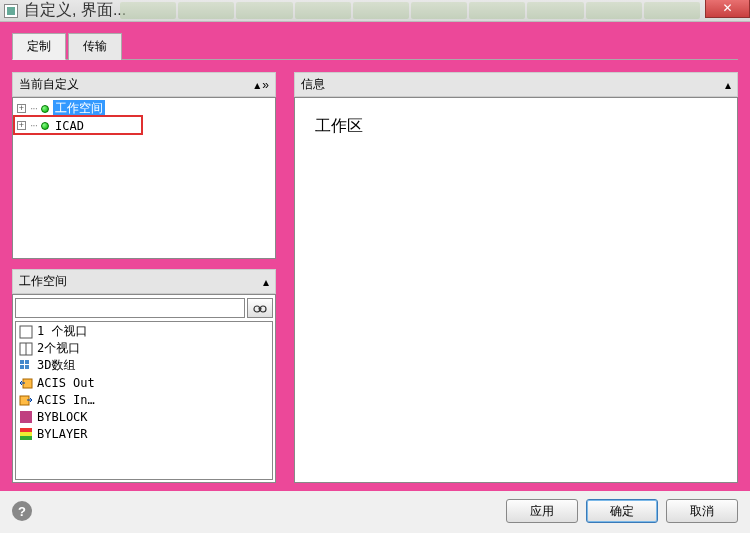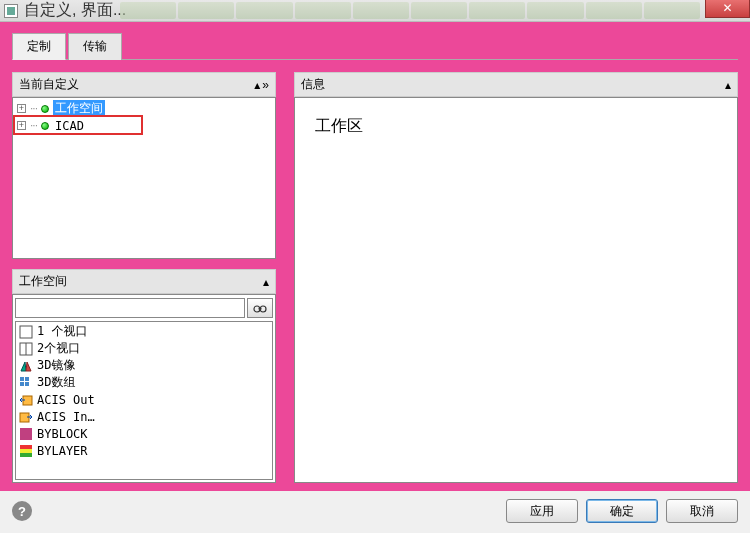--- a/index.html
+++ b/index.html
@@ -351,27 +351,20 @@
             </div>
             <div class="cmd-item">
               <span class="cmd-icon"><svg width="14" height="14">
                     <rect x="1" y="1" width="12" height="12" fill="none" stroke="#555"></rect>
                     <line x1="7" y1="1" x2="7" y2="13" stroke="#555"></line>
                   </svg></span>
               <span>2个视口</span>
             </div>
             <div class="cmd-item">
               <span class="cmd-icon"><svg width="14" height="14">
-                    <path d="M2 12 L6 3 L7 12 Z" fill="#0a8" stroke="#055"></path>
-                    <path d="M12 12 L8 3 L7 12 Z" fill="#c44" stroke="#822"></path>
-                  </svg></span>
-              <span>3D镜像</span>
-            </div>
-            <div class="cmd-item">
-              <span class="cmd-icon"><svg width="14" height="14">
                     <rect x="1" y="1" width="4" height="4" fill="#48c"></rect>
                     <rect x="6" y="1" width="4" height="4" fill="#48c"></rect>
                     <rect x="1" y="6" width="4" height="4" fill="#48c"></rect>
                     <rect x="6" y="6" width="4" height="4" fill="#48c"></rect>
                   </svg></span>
               <span>3D数组</span>
             </div>
             <div class="cmd-item">
               <span class="cmd-icon"><svg width="14" height="14">
                     <rect x="4" y="3" width="9" height="9" fill="#fb4" stroke="#a60"></rect>

